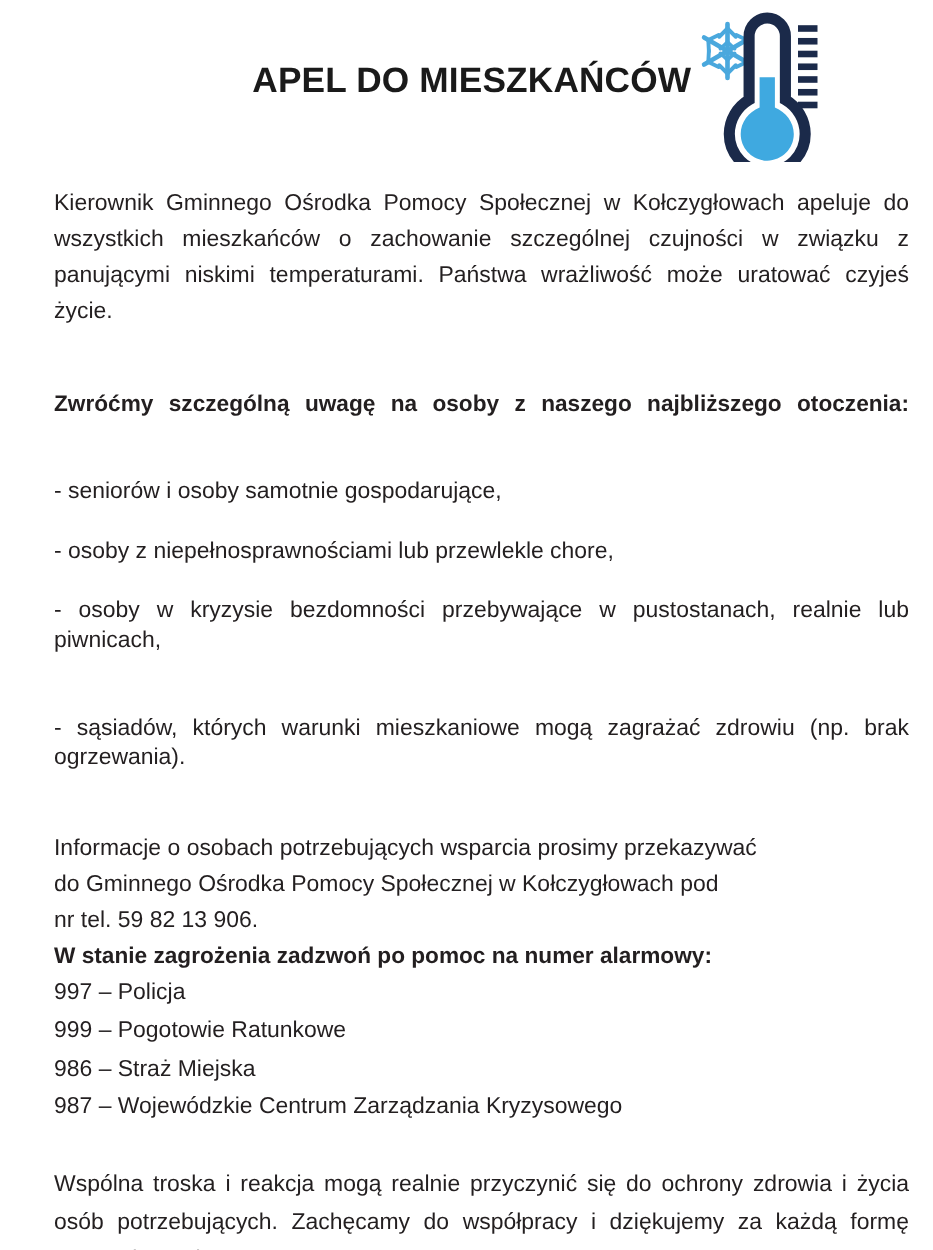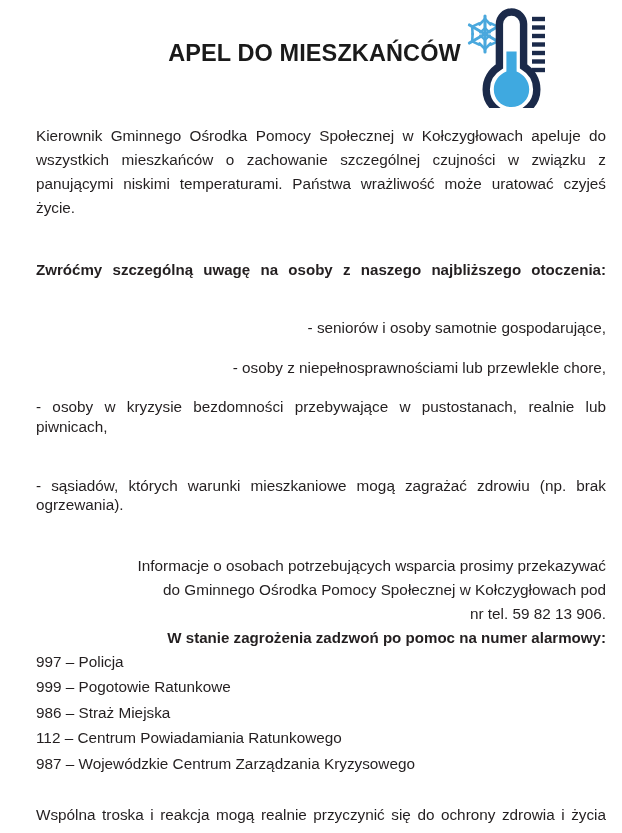--- a/index.html
+++ b/index.html
@@ -56,21 +56,20 @@
     left: 36px;
     top: 124px;
     width: 570px;
   }
 
   p, .line {
     margin: 0;
     font-size: 15.3px;
     line-height: 24px;
     color: #231f20;
-    text-align: right;
   }
 
   .just {
     text-align: justify;
     text-justify: inter-word;
   }
   .just-all {
     text-align: justify;
     text-justify: inter-word;
   }
@@ -203,19 +202,18 @@
       <div class="line">Informacje o osobach potrzebujących wsparcia prosimy przekazywać</div>
       <div class="line">do Gminnego Ośrodka Pomocy Społecznej w Kołczygłowach pod</div>
       <div class="line">nr  tel. 59 82 13 906.</div>
     </div>
 
     <p class="alarm-head">W stanie zagrożenia zadzwoń po pomoc na numer alarmowy:</p>
 
     <div class="alarm-row">997 – Policja</div>
     <div class="alarm-row">999 – Pogotowie Ratunkowe</div>
     <div class="alarm-row">986 – Straż Miejska</div>
-    <div class="alarm-row">112 – Centrum Powiadamiania Ratunkowego</div>
     <div class="alarm-row">987 – Wojewódzkie Centrum Zarządzania Kryzysowego</div>
 
     <p class="just p-outro">Wspólna troska i reakcja mogą realnie przyczynić się do ochrony zdrowia i życia osób potrzebujących. Zachęcamy do współpracy i dziękujemy za każdą formę zaangażowania.</p>
 
   </div>
 </div>
 
 </body></html>

